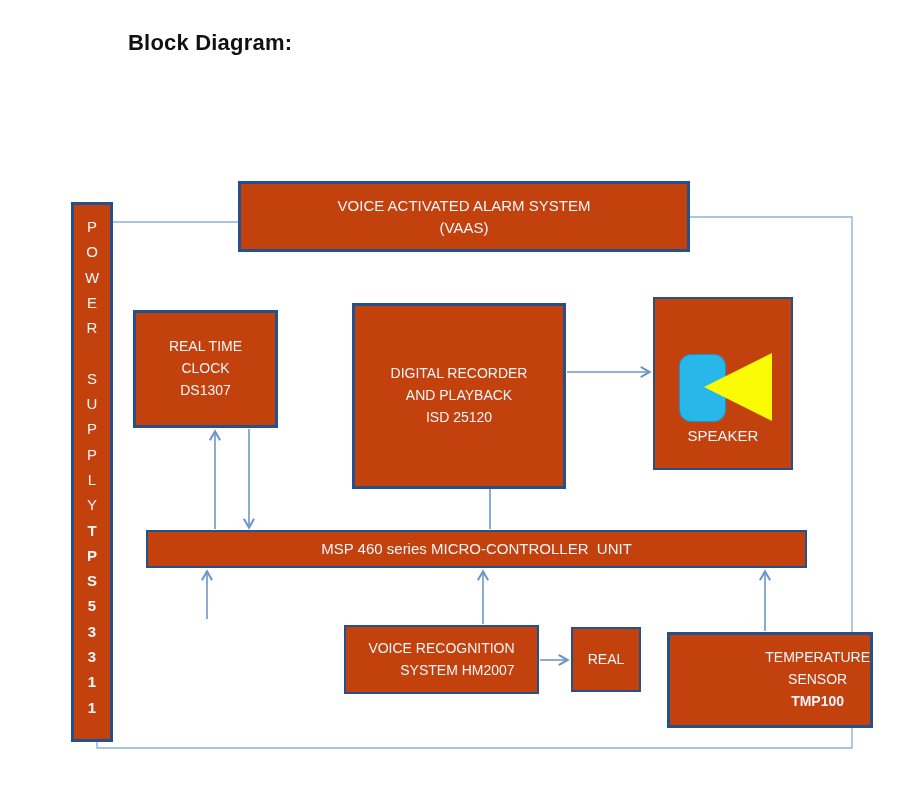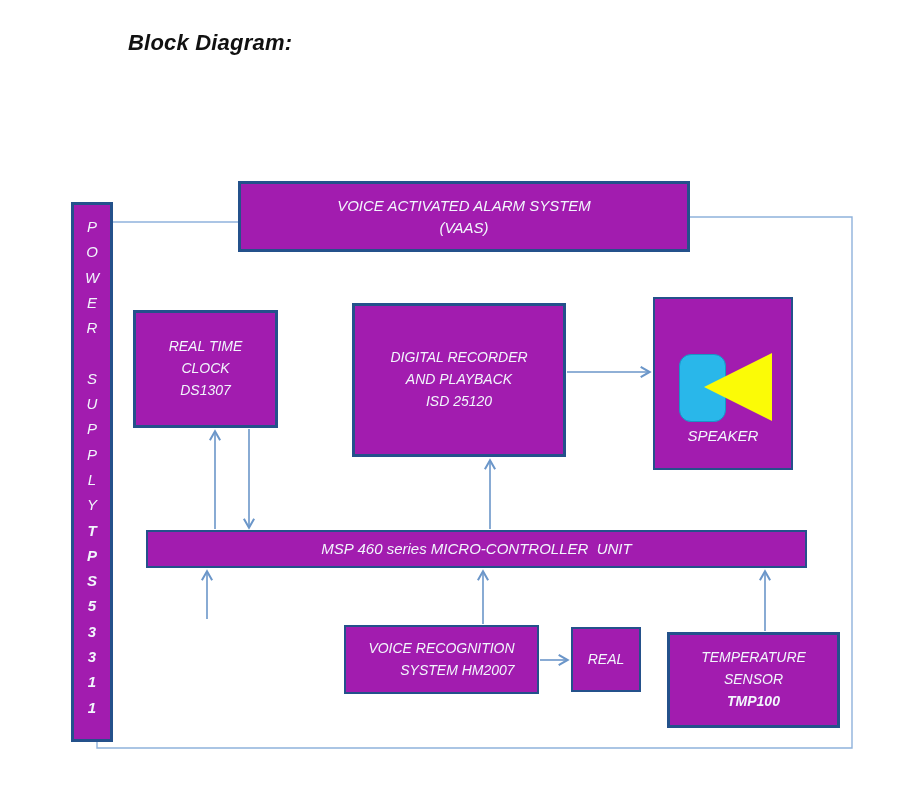--- a/index.html
+++ b/index.html
@@ -1,45 +1,45 @@
 <!DOCTYPE html>
 <html><head>
 <meta charset="utf-8">
 <style>
   html,body{margin:0;padding:0;background:#ffffff;}
   .canvas{
     position:relative;width:900px;height:788px;background:#ffffff;
-    font-family:"Liberation Sans",sans-serif;overflow:hidden;font-style:italic;
+    font-family:"Liberation Sans",sans-serif;overflow:hidden;
   }
   .page-title{
     position:absolute;left:128px;top:30px;margin:0;
     font-size:22px;font-weight:700;color:#111111;letter-spacing:.2px;
   }
   .block{
     position:absolute;box-sizing:border-box;
-    background:#a21caf;border:2px solid#24518b;
+    background:#c2410c;border:2px solid#24518b;
     color:#f2f6fc;display:flex;align-items:center;justify-content:center;
     text-align:center;
   }
   .block .lbl{white-space:pre-line;line-height:1.55;font-size:14px;}
   .blk-vaas{left:238px;top:181px;width:452px;height:71px;border-width:3px;}
   .blk-vaas .lbl{font-size:15px;line-height:1.45;}
   .blk-psu{left:71px;top:202px;width:42px;height:540px;border-width:3px;
     flex-direction:column;justify-content:flex-start;padding-top:9px;}
   .psu-txt{white-space:pre-line;font-size:15px;line-height:25.3px;display:block;}
   .psu-bold{font-weight:700;}
   .blk-rtc{left:133px;top:310px;width:145px;height:118px;border-width:3px;}
-  .blk-rec{left:352px;top:303px;width:214px;height:154px;border-width:3px;}
+  .blk-rec{left:352px;top:303px;width:214px;height:186px;border-width:3px;}
   .blk-speaker{left:653px;top:297px;width:140px;height:173px;border-width:2px;}
   .blk-mcu{left:146px;top:530px;width:661px;height:38px;border-width:2px;}
   .blk-mcu .lbl{font-size:15px;white-space:pre;}
   .blk-alarm{left:132px;top:620px;width:138px;height:112px;border-width:3px;}
   .blk-vrec{left:344px;top:625px;width:195px;height:69px;border-width:2px;text-align:right;}
   .blk-mike{left:571px;top:627px;width:70px;height:65px;border-width:2px;}
-  .blk-temp{left:667px;top:632px;width:173px;height:96px;border-width:3px;}
+  .blk-temp{left:667px;top:632px;width:206px;height:96px;border-width:3px;justify-content:flex-end;}
   .temp-bold{font-weight:700;display:block;}
   .speaker-inner{position:absolute;inset:0;}
   .speaker-cyan{
     position:absolute;left:24px;top:55px;width:45px;height:66px;
     background:#29b7ea;border-radius:12px;border:1px solid #1795c6;
   }
   .speaker-tri{
     position:absolute;left:49px;top:54px;width:0;height:0;
     border-top:34px solid transparent;border-bottom:34px solid transparent;
     border-right:68px solid #fbfb06;

